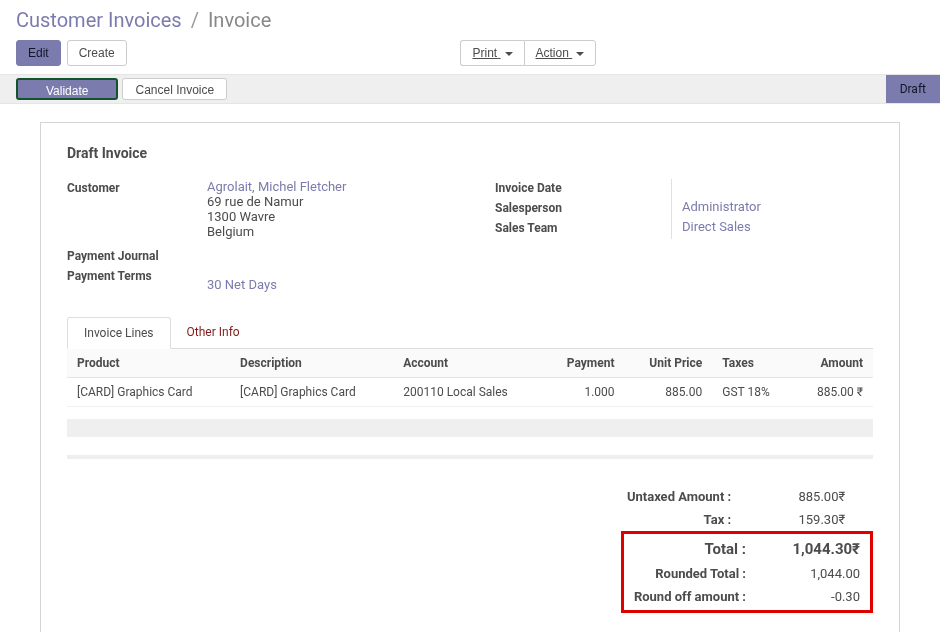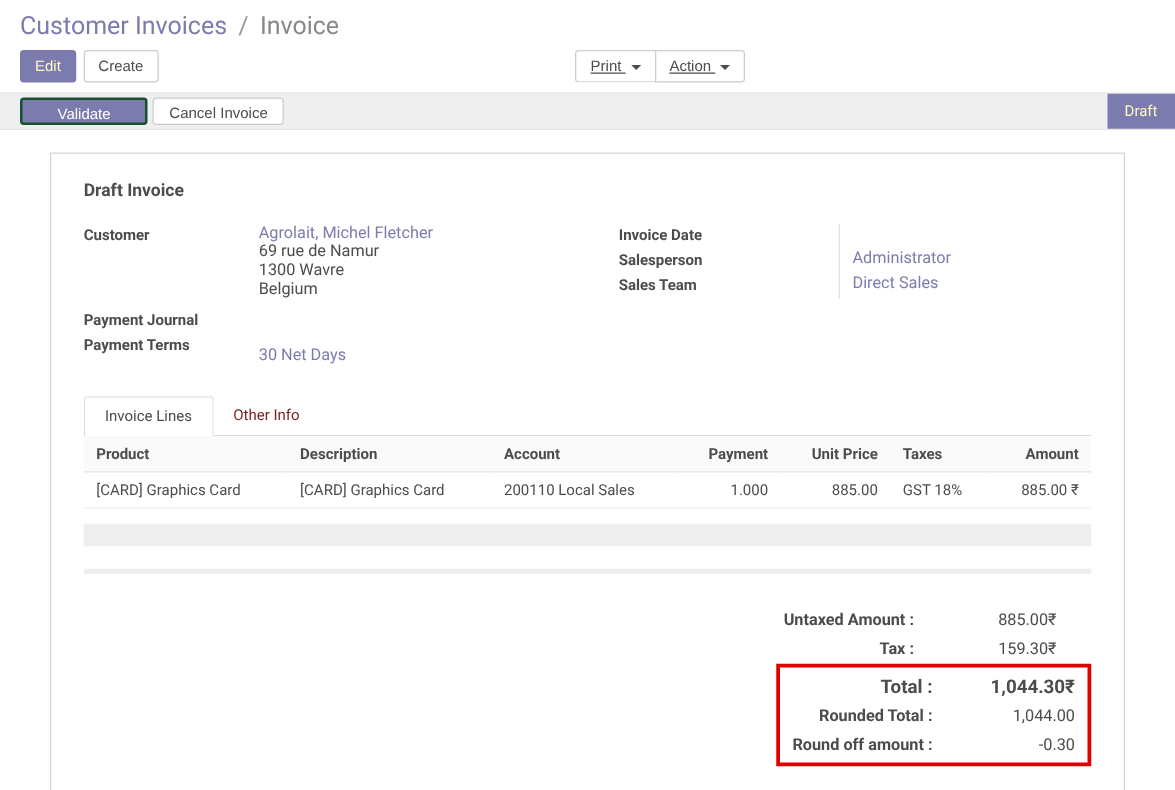--- a/index.html
+++ b/index.html
@@ -28,21 +28,21 @@
       padding: 5px 11px;
       border: 1px solid #ccc;
       background: #fff;
       border-radius: 3px;
       cursor: pointer;
       color: #4c4c4c;
     }
     .btn-primary {
       background: #7c7bad;
       border: 1px solid #7c7bad;
-      color: #fef9c3;
+      color: #0f172a;
     }
     .toolbar-center {
       flex: 1;
       display: flex;
       justify-content: center;
       gap: 0;
       text-decoration: underline;
     }
     .btn-left { border-top-right-radius: 0; border-bottom-right-radius: 0; border-right: none; }
     .btn-right { border-top-left-radius: 0; border-bottom-left-radius: 0; }
@@ -80,21 +80,21 @@
       border: 1px solid #ccc;
       border-radius: 3px;
       font-size: 12px;
       padding: 4px 12px;
       margin: 3px 4px;
       cursor: pointer;
     }
     .statusbar .spacer { flex: 1; }
     .status-stage {
       background: #7c7bad;
-      color: #fef9c3;
+      color: #0f172a;
       display: flex;
       align-items: center;
       padding: 0 14px;
       font-size: 12px;
     }
     .sheet-wrap {
       padding: 18px 40px;
     }
     .sheet {
       border: 1px solid #d5d5d5;

